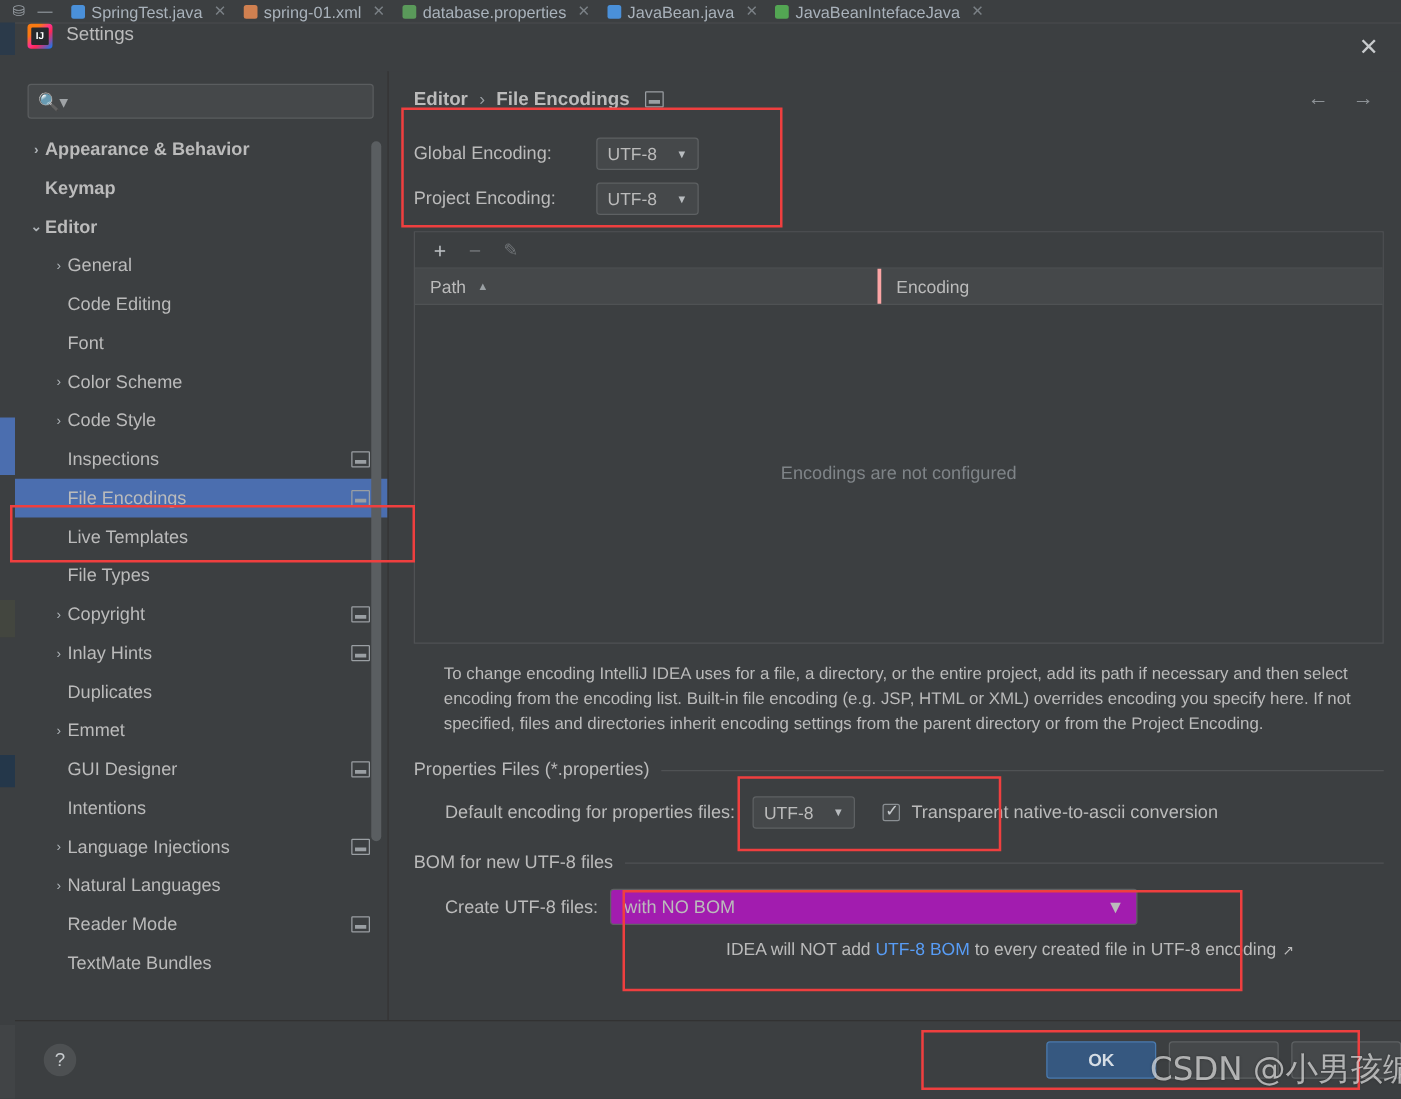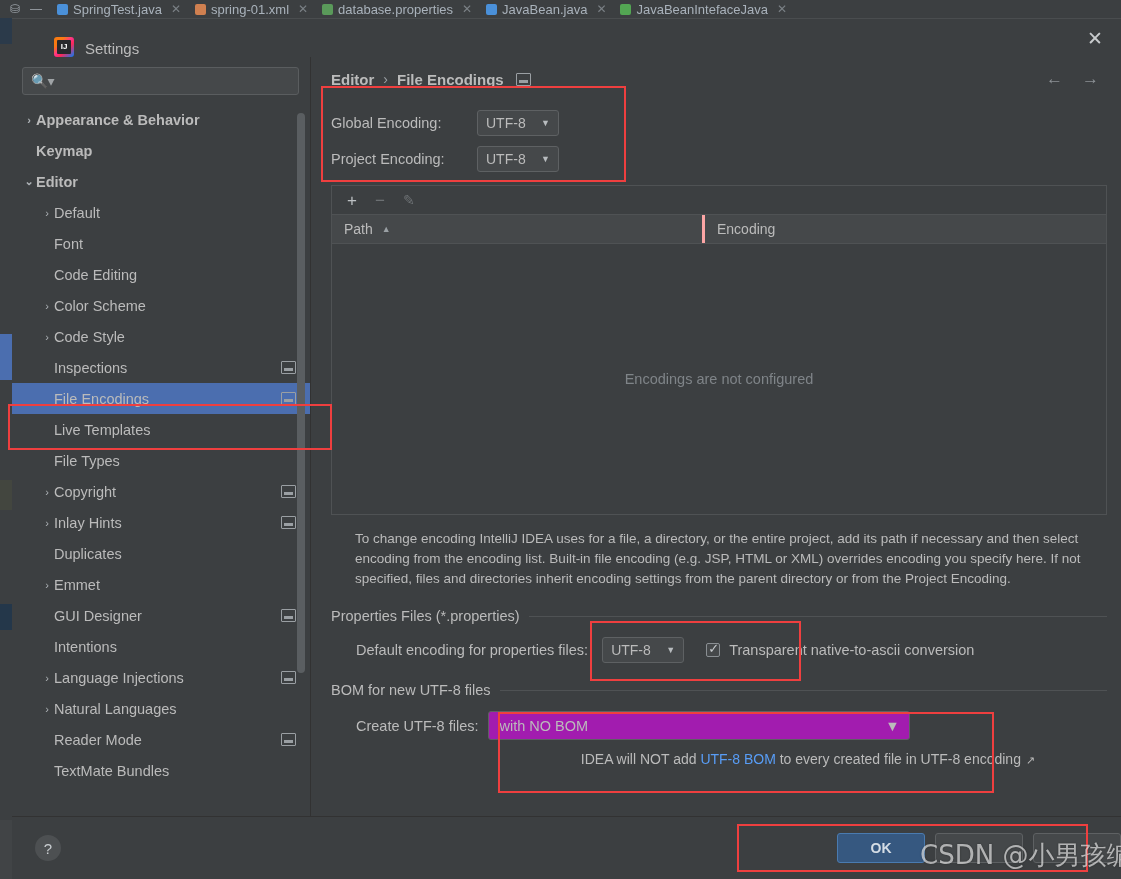--- a/index.html
+++ b/index.html
@@ -50,24 +50,23 @@
   
   .dialog {
     position: absolute; left: 12px; top: 18px;
     width: 1109px; height: 861px;
     background: #3c3f41;
     border-top: 1px solid #4a4d4f;
     box-sizing: border-box;
   }
   .titlebar {
     position: relative; height: 38px;
-    display: flex; align-items: flex-end;
+    display: flex; align-items: flex-start;
     padding-left: 10px;
     background: #3c3f41;
-    margin-left: 32px;
   }
   .app-logo {
     width: 20px; height: 20px; flex: none; position: relative;
     border-radius: 3px; overflow: hidden;
     background: linear-gradient(135deg,#f97a12 0%,#f97a12 26%,#ff318c 48%,#fe2857 62%,#007efc 100%);
   }
   .app-logo .ij {
     position: absolute; left: 3px; top: 3px; right: 3px; bottom: 3px;
     background: #27282c; border-radius: 1px;
     color: #fff; font-size: 8px; line-height: 14px; text-align: center;
@@ -360,27 +359,27 @@
             </div>
             <div class="tree-item lvl0 lvl0-noarrow">
               <span class="lbl">Keymap</span>
             </div>
             <div class="tree-item lvl0">
               <span class="arrow">⌄</span>
               <span class="lbl">Editor</span>
             </div>
             <div class="tree-item lvl1">
               <span class="arrow">›</span>
-              <span class="lbl">Default</span>
+              <span class="lbl">General</span>
+            </div>
+            <div class="tree-item lvl1 lvl1-noarrow">
+              <span class="lbl">Code Editing</span>
             </div>
             <div class="tree-item lvl1 lvl1-noarrow">
               <span class="lbl">Font</span>
-            </div>
-            <div class="tree-item lvl1 lvl1-noarrow">
-              <span class="lbl">Code Editing</span>
             </div>
             <div class="tree-item lvl1">
               <span class="arrow">›</span>
               <span class="lbl">Color Scheme</span>
             </div>
             <div class="tree-item lvl1">
               <span class="arrow">›</span>
               <span class="lbl">Code Style</span>
             </div>
             <div class="tree-item lvl1 lvl1-noarrow">

